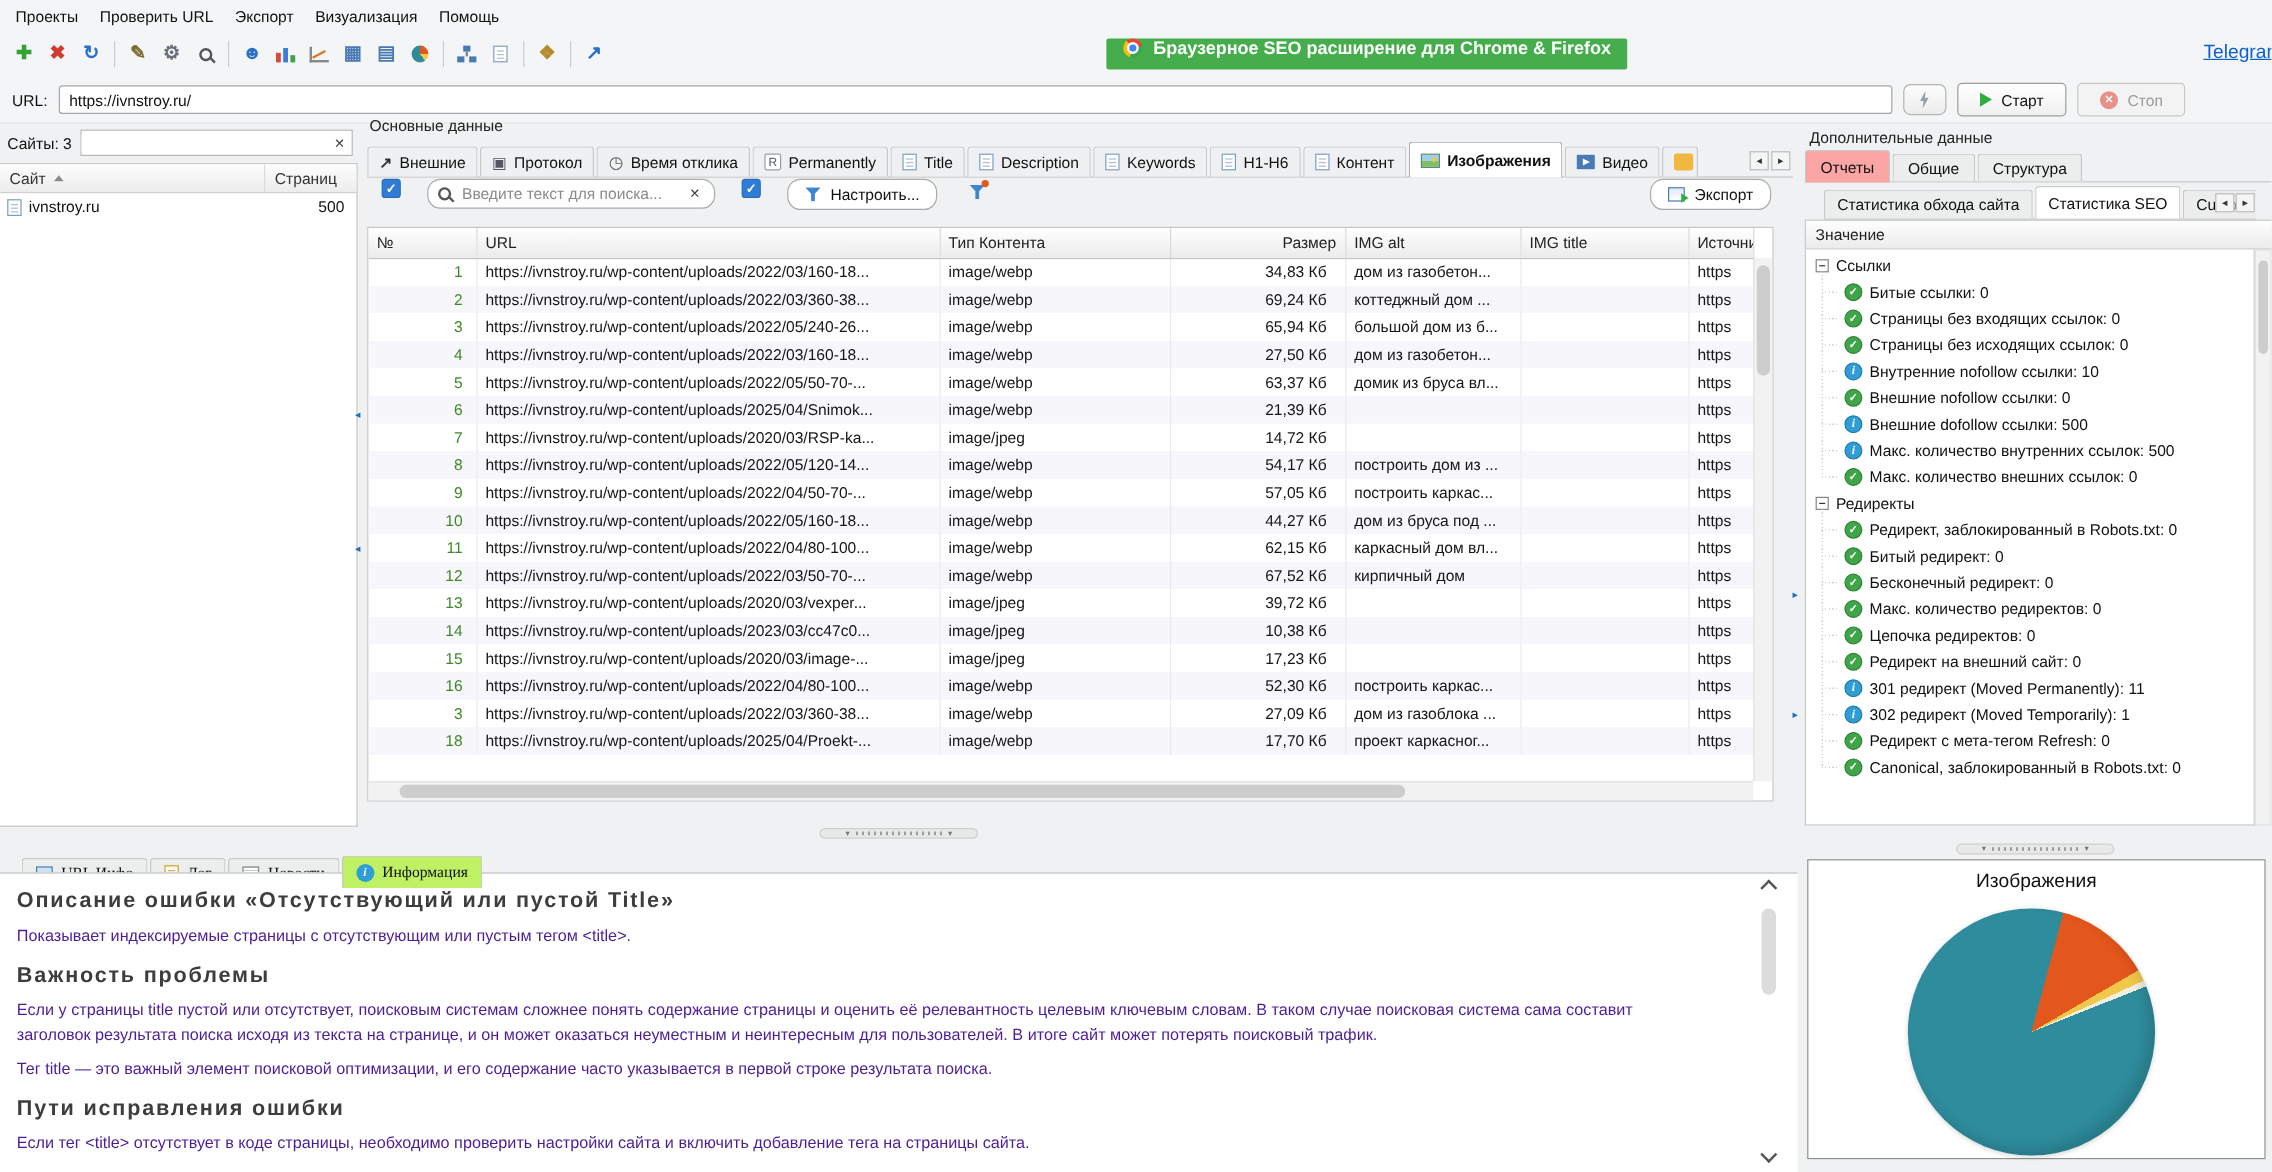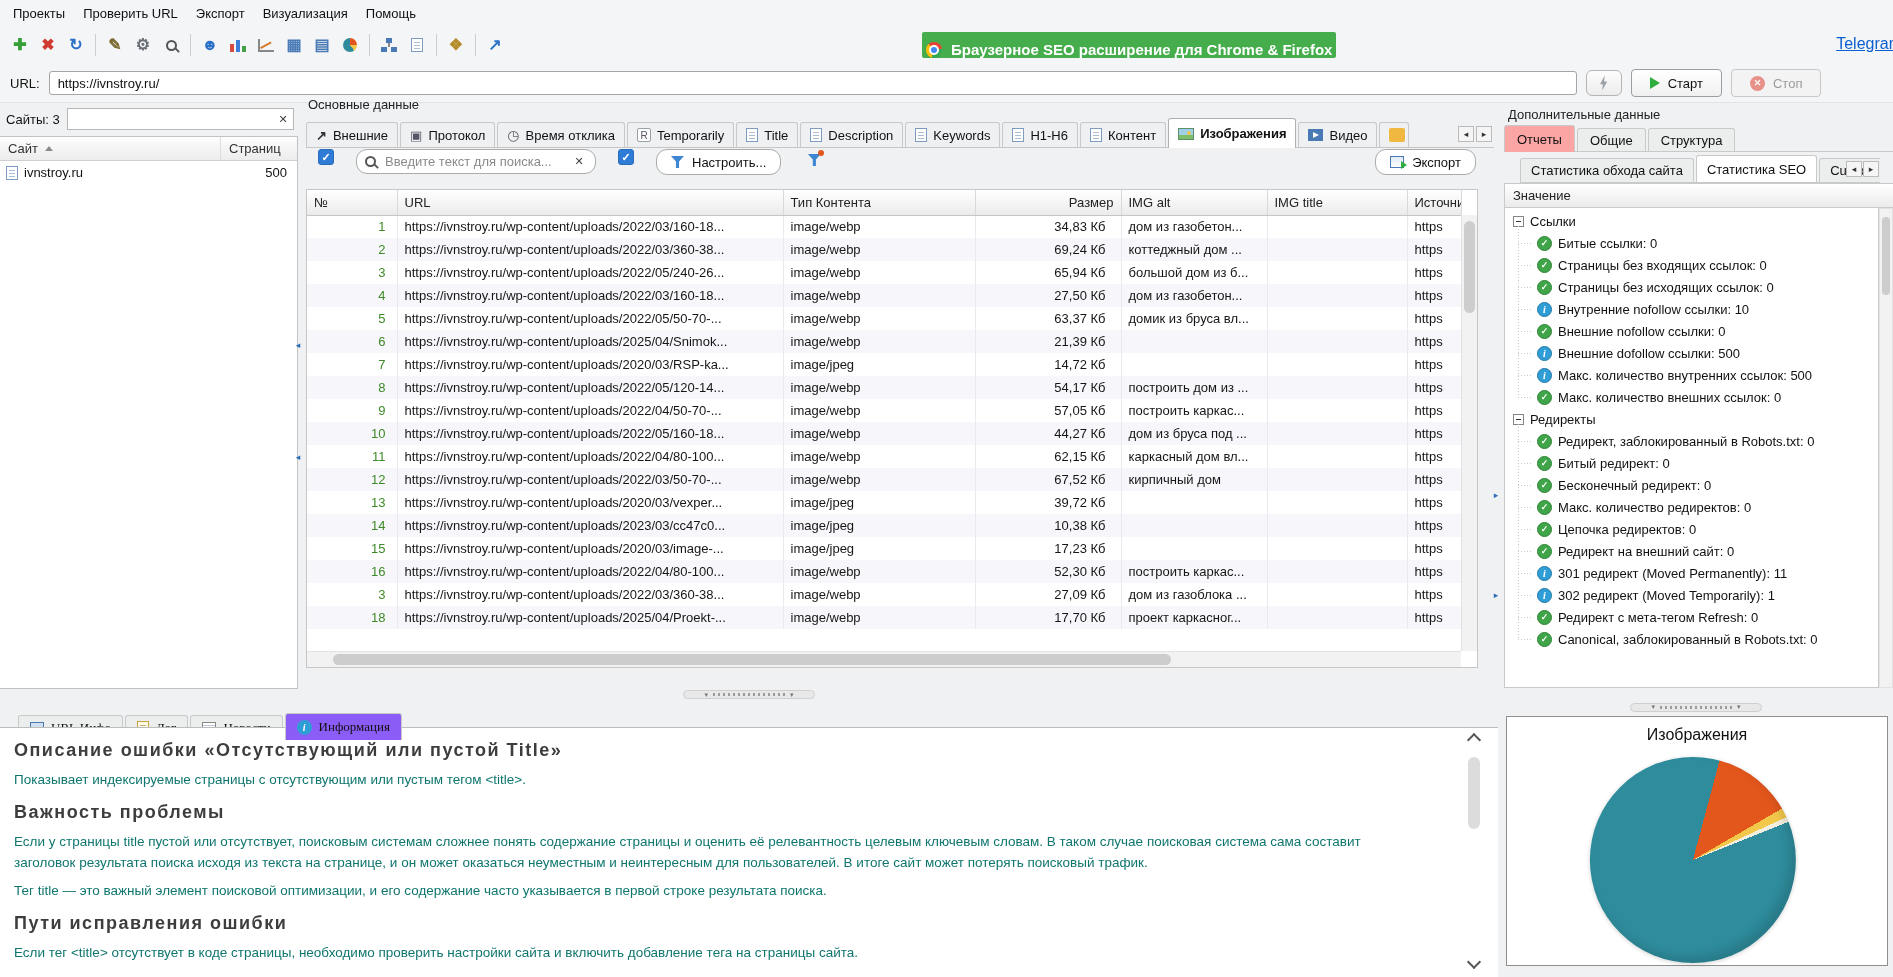--- a/index.html
+++ b/index.html
@@ -8,22 +8,22 @@
   *{box-sizing:border-box;}
 
   
   .menubar{height:26px;display:flex;align-items:center;padding-left:4px;background:#f4f5f6;}
   .menu-item{padding:4px 9px;cursor:default;white-space:nowrap;}
   .toolbar{height:38px;display:flex;align-items:center;padding-left:6px;background:#f4f5f6;
     position:relative;overflow:hidden;}
   .tb-btn{width:26px;height:26px;display:flex;align-items:center;justify-content:center;margin:0 1px;border-radius:3px;}
   .tb-glyph{font-size:16px;font-weight:bold;line-height:1;}
   .tb-sep{width:1px;height:22px;background:#cdcdcd;margin:0 5px;display:inline-block;}
-  .banner{position:absolute;left:922px;top:6px;height:26px;display:flex;align-items:flex-end;gap:9px;
-    background:#45ad4c;color:#fff;font-weight:bold;font-size:15px;padding:0 4px;border-radius:2px;white-space:nowrap;}
+  .banner{position:absolute;left:922px;top:6px;height:26px;display:flex;align-items:flex-start;gap:9px;
+    background:#45ad4c;color:#fff;font-weight:bold;font-size:15px;padding:0 14px;border-radius:2px;white-space:nowrap;}
   .chrome{width:16px;height:16px;border-radius:50%;flex:none;position:relative;
     background:conic-gradient(from -40deg,#ea4335 0 33%,#34a853 0 66%,#fbbc05 0 100%);}
   .chrome::after{content:"";position:absolute;inset:3px;background:#4285f4;border:2px solid #fff;border-radius:50%;}
   .telegram{position:absolute;right:-9px;top:9px;font-size:16px;color:#0b5fd0;text-decoration:underline;cursor:pointer;}
 
   .urlbar{height:39px;display:flex;align-items:center;gap:9px;padding:0 10px;background:#f4f5f6;
     border-bottom:1px solid #e3e3e3;}
   .url-label{white-space:nowrap;}
   .url-input{width:1528px;height:24px;border:1px solid #a6a6a6;border-radius:3px;padding:0 8px;
     font:13px "Liberation Sans",sans-serif;background:#fff;color:#111;}
@@ -160,26 +160,26 @@
   
   .hsplit{position:absolute;left:0;top:689px;width:1498px;height:11px;display:flex;align-items:center;justify-content:center;}
   .grip{width:132px;height:9px;background:#e8e8e8;border:1px solid #cfcfcf;border-radius:5px;
     display:flex;align-items:center;justify-content:center;gap:5px;color:#777;font-size:7px;cursor:row-resize;}
   .grip .dots{width:72px;height:3px;background:repeating-linear-gradient(90deg,#9b9b9b 0 2px,transparent 2px 5px);}
   .grip::before{content:"▾";}
   .grip::after{content:"▾";}
   .bottom-tabs{position:absolute;left:0;top:712px;width:1498px;height:27px;display:flex;align-items:flex-end;padding-left:18px;font-family:Liberation Serif, serif;}
   .btab{display:flex;align-items:center;gap:7px;height:24px;padding:0 11px;border:1px solid #c9c9c9;border-bottom:none;
     background:#eceded;border-radius:3px 3px 0 0;margin-right:2px;white-space:nowrap;cursor:pointer;}
-  .btab.active{background:#8b5cf6;height:27px;margin-bottom:-1px;position:relative;z-index:2;}
+  .btab.active{background:#bef264;height:27px;margin-bottom:-1px;position:relative;z-index:2;}
   .info-panel{position:absolute;left:0;top:727px;width:1498px;height:250px;background:#fff;
     border-top:1px solid #bdbdbd;overflow:hidden;padding:8px 52px 0 14px;}
   .info-heading{font-size:18px;font-weight:bold;letter-spacing:1.5px;color:#3d3d3d;margin:12px 0 9px;}
   .info-heading:first-child{margin-top:4px;}
-  .info-par{font-size:13.5px;color:#0f766e;margin:0 0 8px;line-height:1.5;max-width:1396px;}
+  .info-par{font-size:13.5px;color:#4c1d95;margin:0 0 8px;line-height:1.5;max-width:1396px;}
   .info-scroll{position:absolute;left:1464px;top:731px;width:22px;height:240px;}
   .chev{position:absolute;left:5px;width:10px;height:10px;border-right:2px solid #555;border-bottom:2px solid #555;}
   .chev.up{top:4px;transform:rotate(-135deg);}
   .chev.down{bottom:4px;transform:rotate(45deg);}
   .ithumb{position:absolute;left:4px;top:26px;width:12px;height:72px;background:#dcdcdc;border-radius:6px;}
 
   
   .right-panel{position:absolute;left:1502px;top:103px;width:391px;height:874px;}
   .rtabs{position:absolute;left:2px;top:22px;right:0;height:27px;display:flex;align-items:flex-end;border-bottom:1px solid #c9c9c9;}
   .rtab{height:23px;padding:0 12px;display:flex;align-items:center;border:1px solid #c9c9c9;border-bottom:none;
@@ -349,21 +349,21 @@
         <div class="tab">
           <span class="tabicon ti-protocol"></span>
           <span class="tab-label">Протокол</span>
         </div>
         <div class="tab">
           <span class="tabicon ti-clock"></span>
           <span class="tab-label">Время отклика</span>
         </div>
         <div class="tab">
           <span class="tabicon ti-robots"></span>
-          <span class="tab-label">Temporarily</span>
+          <span class="tab-label">Permanently</span>
         </div>
         <div class="tab">
           <span class="tabicon ti-doc"></span>
           <span class="tab-label">Title</span>
         </div>
         <div class="tab">
           <span class="tabicon ti-doc"></span>
           <span class="tab-label">Description</span>
         </div>
         <div class="tab">

